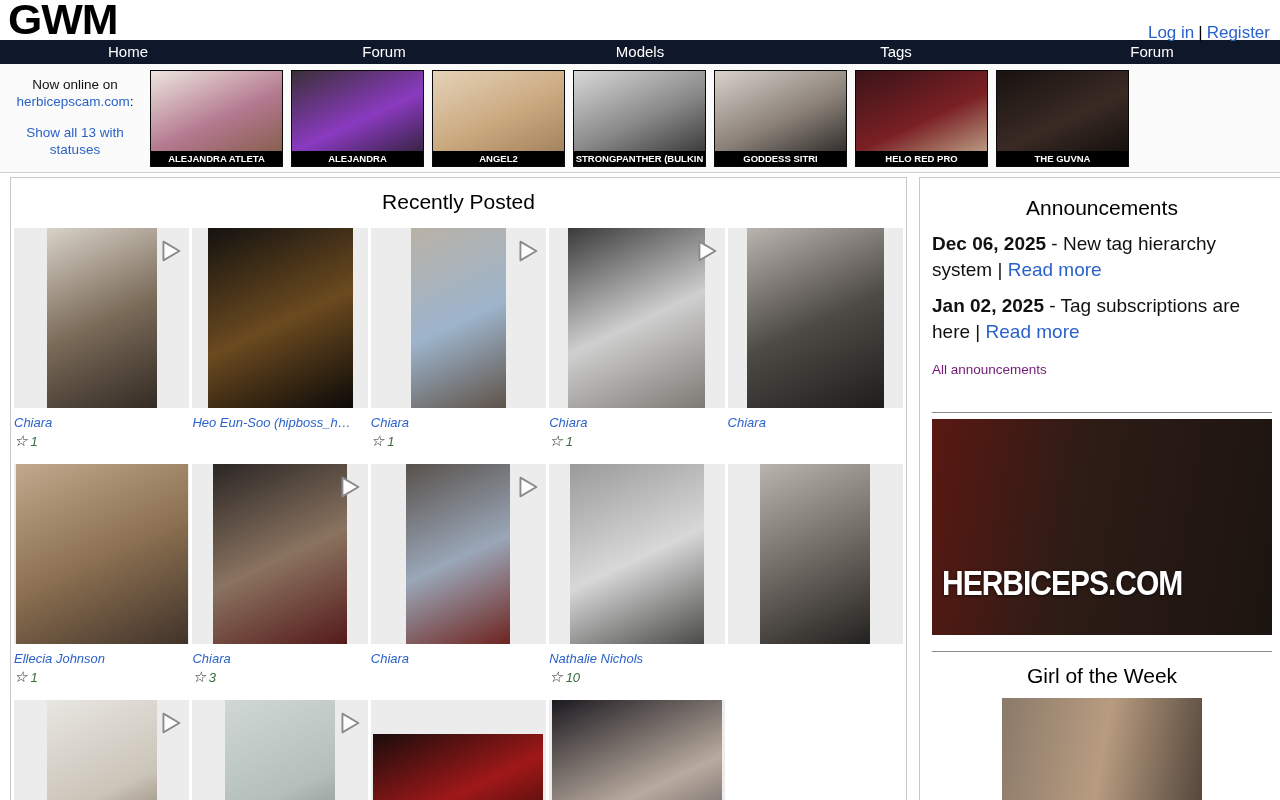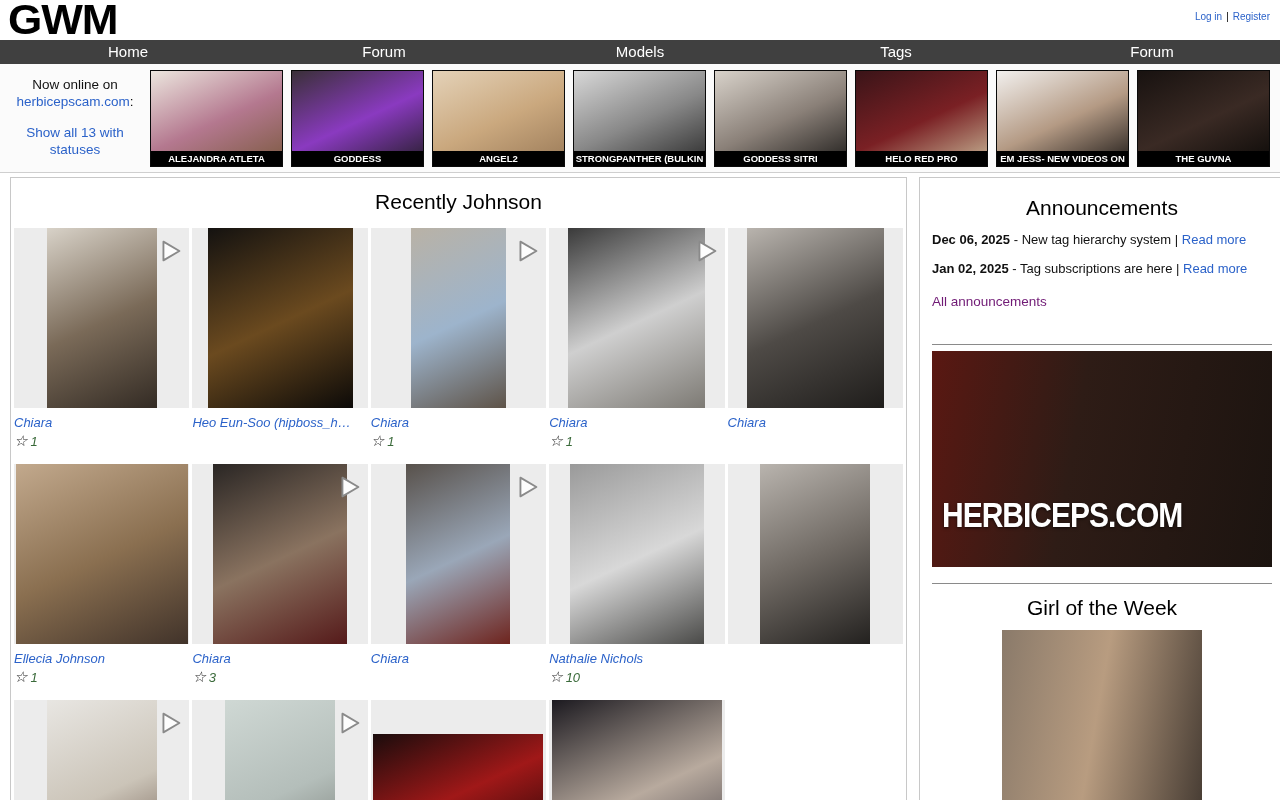--- a/index.html
+++ b/index.html
@@ -4,26 +4,26 @@
 <style>
   * { box-sizing: border-box; margin: 0; padding: 0; }
   html,body { width:1280px; height:800px; overflow:hidden; background:#fff;
     font-family:"Liberation Sans", sans-serif; color:#111; }
   a { text-decoration:none; }
 
   
   .header { position:relative; height:40px; }
   .logo { position:absolute; left:8px; top:-4px; font-size:42px; font-weight:700;
     letter-spacing:-1px; color:#000; transform:scaleX(1.05); transform-origin:left; }
-  .auth { position:absolute; right:10px; top:11px; font-size:10px; color:#000; }
+  .auth { position:absolute; right:10px; top:23px; font-size:17px; color:#000; }
   .auth a { color:#2b62c9; }
   .auth .sep { margin:0 4px; color:#000; }
 
   
-  .nav { display:flex; height:24px; background:#404040; }
+  .nav { display:flex; height:24px; background:#0f172a; }
   .nav-item { flex:1; text-align:center; line-height:23px; font-size:15px; color:#fff; cursor:pointer; }
 
   
   .strip { height:109px; border-bottom:1px solid #cfcfcf; background:#fbfbfb;
     display:flex; align-items:center; }
   .strip-intro { width:150px; flex:0 0 150px; text-align:center; font-size:13.5px; line-height:1.25; }
   .strip-intro a { color:#2b62c9; }
   .strip-intro .gap { height:14px; }
   .thumbs { display:flex; gap:8px; padding-right:6px;justify-content:space-between; }
   .thumb { position:relative; width:133px; height:97px; border:1px solid #0a0a0a; flex:0 0 auto; cursor:pointer; }
@@ -42,21 +42,21 @@
   .imgbox { position:relative; width:100%; height:180px; background:#ececec;
     display:flex; align-items:center; justify-content:center; }
   .art { height:100%; }
   .play { position:absolute; top:8px; right:4px; width:30px; height:30px; cursor:pointer; }
   .name { font-size:13px; color:#2b62c9; margin-top:7px; max-width:170px; white-space:nowrap;
     overflow:hidden; text-overflow:ellipsis; }
   .stars { font-size:13px; margin-top:2px; }
   .stars .glyph { font-size:15px; color:#222; margin-right:3px; }
 
   
-  .ann { font-size:13px; line-height:1.35; margin:11px 0; color:#111; }
+  .ann { font-size:19px; line-height:1.35; margin:11px 0; color:#111; }
   .ann b { font-weight:700; }
   .ann a { color:#2b62c9; }
   .all-ann { display:inline-block; font-size:13.5px; color:#701a75; margin:6px 0 0 0; }
   .rule { border:none; border-top:1px solid #8a8a8a; margin:16px 0 6px 0; }
   .rule.top { margin-top:34px; }
   .banner { position:relative; width:340px; height:216px; margin:2px auto; display:block; cursor:pointer; }
   .banner-brand { position:absolute; left:10px; bottom:32px; color:#fff; font-size:30px; font-weight:700;
     letter-spacing:-1px; transform:scaleY(1.15); transform-origin:left bottom;
     text-shadow:0 1px 3px rgba(0,0,0,.7); }
   .gotw-img { width:200px; height:250px; margin:4px auto 0 auto; display:block; cursor:pointer; }
@@ -84,47 +84,44 @@
     <span>Now online on</span><br>
     <a href="#">herbicepscam.com</a><span>:</span>
     <div class="gap"></div>
     <a href="#">Show all 13 with statuses</a>
   </div>
   <div class="thumbs" id="online-thumbs">
       <a class="thumb" href="#" style="background: linear-gradient(155deg, rgb(236, 230, 222) 0%, rgb(180, 120, 143) 52%, rgb(124, 90, 64) 100%);">
         <div class="thumb-cap">ALEJANDRA ATLETA</div>
       </a>
       <a class="thumb" href="#" style="background: linear-gradient(155deg, rgb(58, 48, 56) 0%, rgb(138, 58, 192) 52%, rgb(36, 30, 40) 100%);">
-        <div class="thumb-cap">GODDESS</div>
+        <div class="thumb-cap">ALEJANDRA</div>
       </a>
       <a class="thumb" href="#" style="background: linear-gradient(155deg, rgb(228, 210, 184) 0%, rgb(202, 168, 126) 52%, rgb(154, 122, 88) 100%);">
         <div class="thumb-cap">ANGEL2</div>
       </a>
       <a class="thumb" href="#" style="background: linear-gradient(155deg, rgb(216, 216, 216) 0%, rgb(136, 136, 136) 52%, rgb(42, 42, 42) 100%);">
         <div class="thumb-cap">STRONGPANTHER (BULKIN</div>
       </a>
       <a class="thumb" href="#" style="background: linear-gradient(155deg, rgb(216, 210, 202) 0%, rgb(138, 128, 120) 52%, rgb(30, 28, 26) 100%);">
         <div class="thumb-cap">GODDESS SITRI</div>
       </a>
       <a class="thumb" href="#" style="background: linear-gradient(155deg, rgb(58, 20, 24) 0%, rgb(122, 32, 36) 52%, rgb(200, 184, 152) 100%); text-decoration: underline;">
         <div class="thumb-cap">HELO RED PRO</div>
       </a>
-      <a class="thumb" href="#" style="background: linear-gradient(155deg, rgb(242, 240, 238) 0%, rgb(180, 154, 132) 52%, rgb(30, 26, 24) 100%);">
-        <div class="thumb-cap">EM JESS- NEW VIDEOS ON</div>
-      </a>
       <a class="thumb" href="#" style="background: linear-gradient(155deg, rgb(24, 18, 16) 0%, rgb(58, 42, 36) 52%, rgb(12, 10, 8) 100%);">
         <div class="thumb-cap">THE GUVNA</div>
       </a>
     </div>
 </div>
 
 <div class="cols">
 
   <div class="main-box">
-    <h2 class="sec">Recently Johnson</h2>
+    <h2 class="sec">Recently Posted</h2>
     <div class="grid" id="posts-grid">
         <div class="cell">
           <a class="imgbox" href="#">
             <div class="art" style="width: 110px; height: 180px; background: linear-gradient(155deg, rgb(216, 210, 200) 0%, rgb(122, 106, 88) 52%, rgb(51, 43, 36) 100%);"></div>
             <span class="play"><svg viewBox="0 0 32 32" width="30" height="30">
                 <path d="M9 6 L26 16 L9 26 Z" fill="#fdfdfd" stroke="#8a8a8a" stroke-width="2" stroke-linejoin="round"></path>
               </svg></span>
           </a>
           <a class="name" href="#">Chiara</a>
           <div class="stars"><span class="glyph">☆</span><span style="color: rgb(58, 106, 58);">1</span></div>

